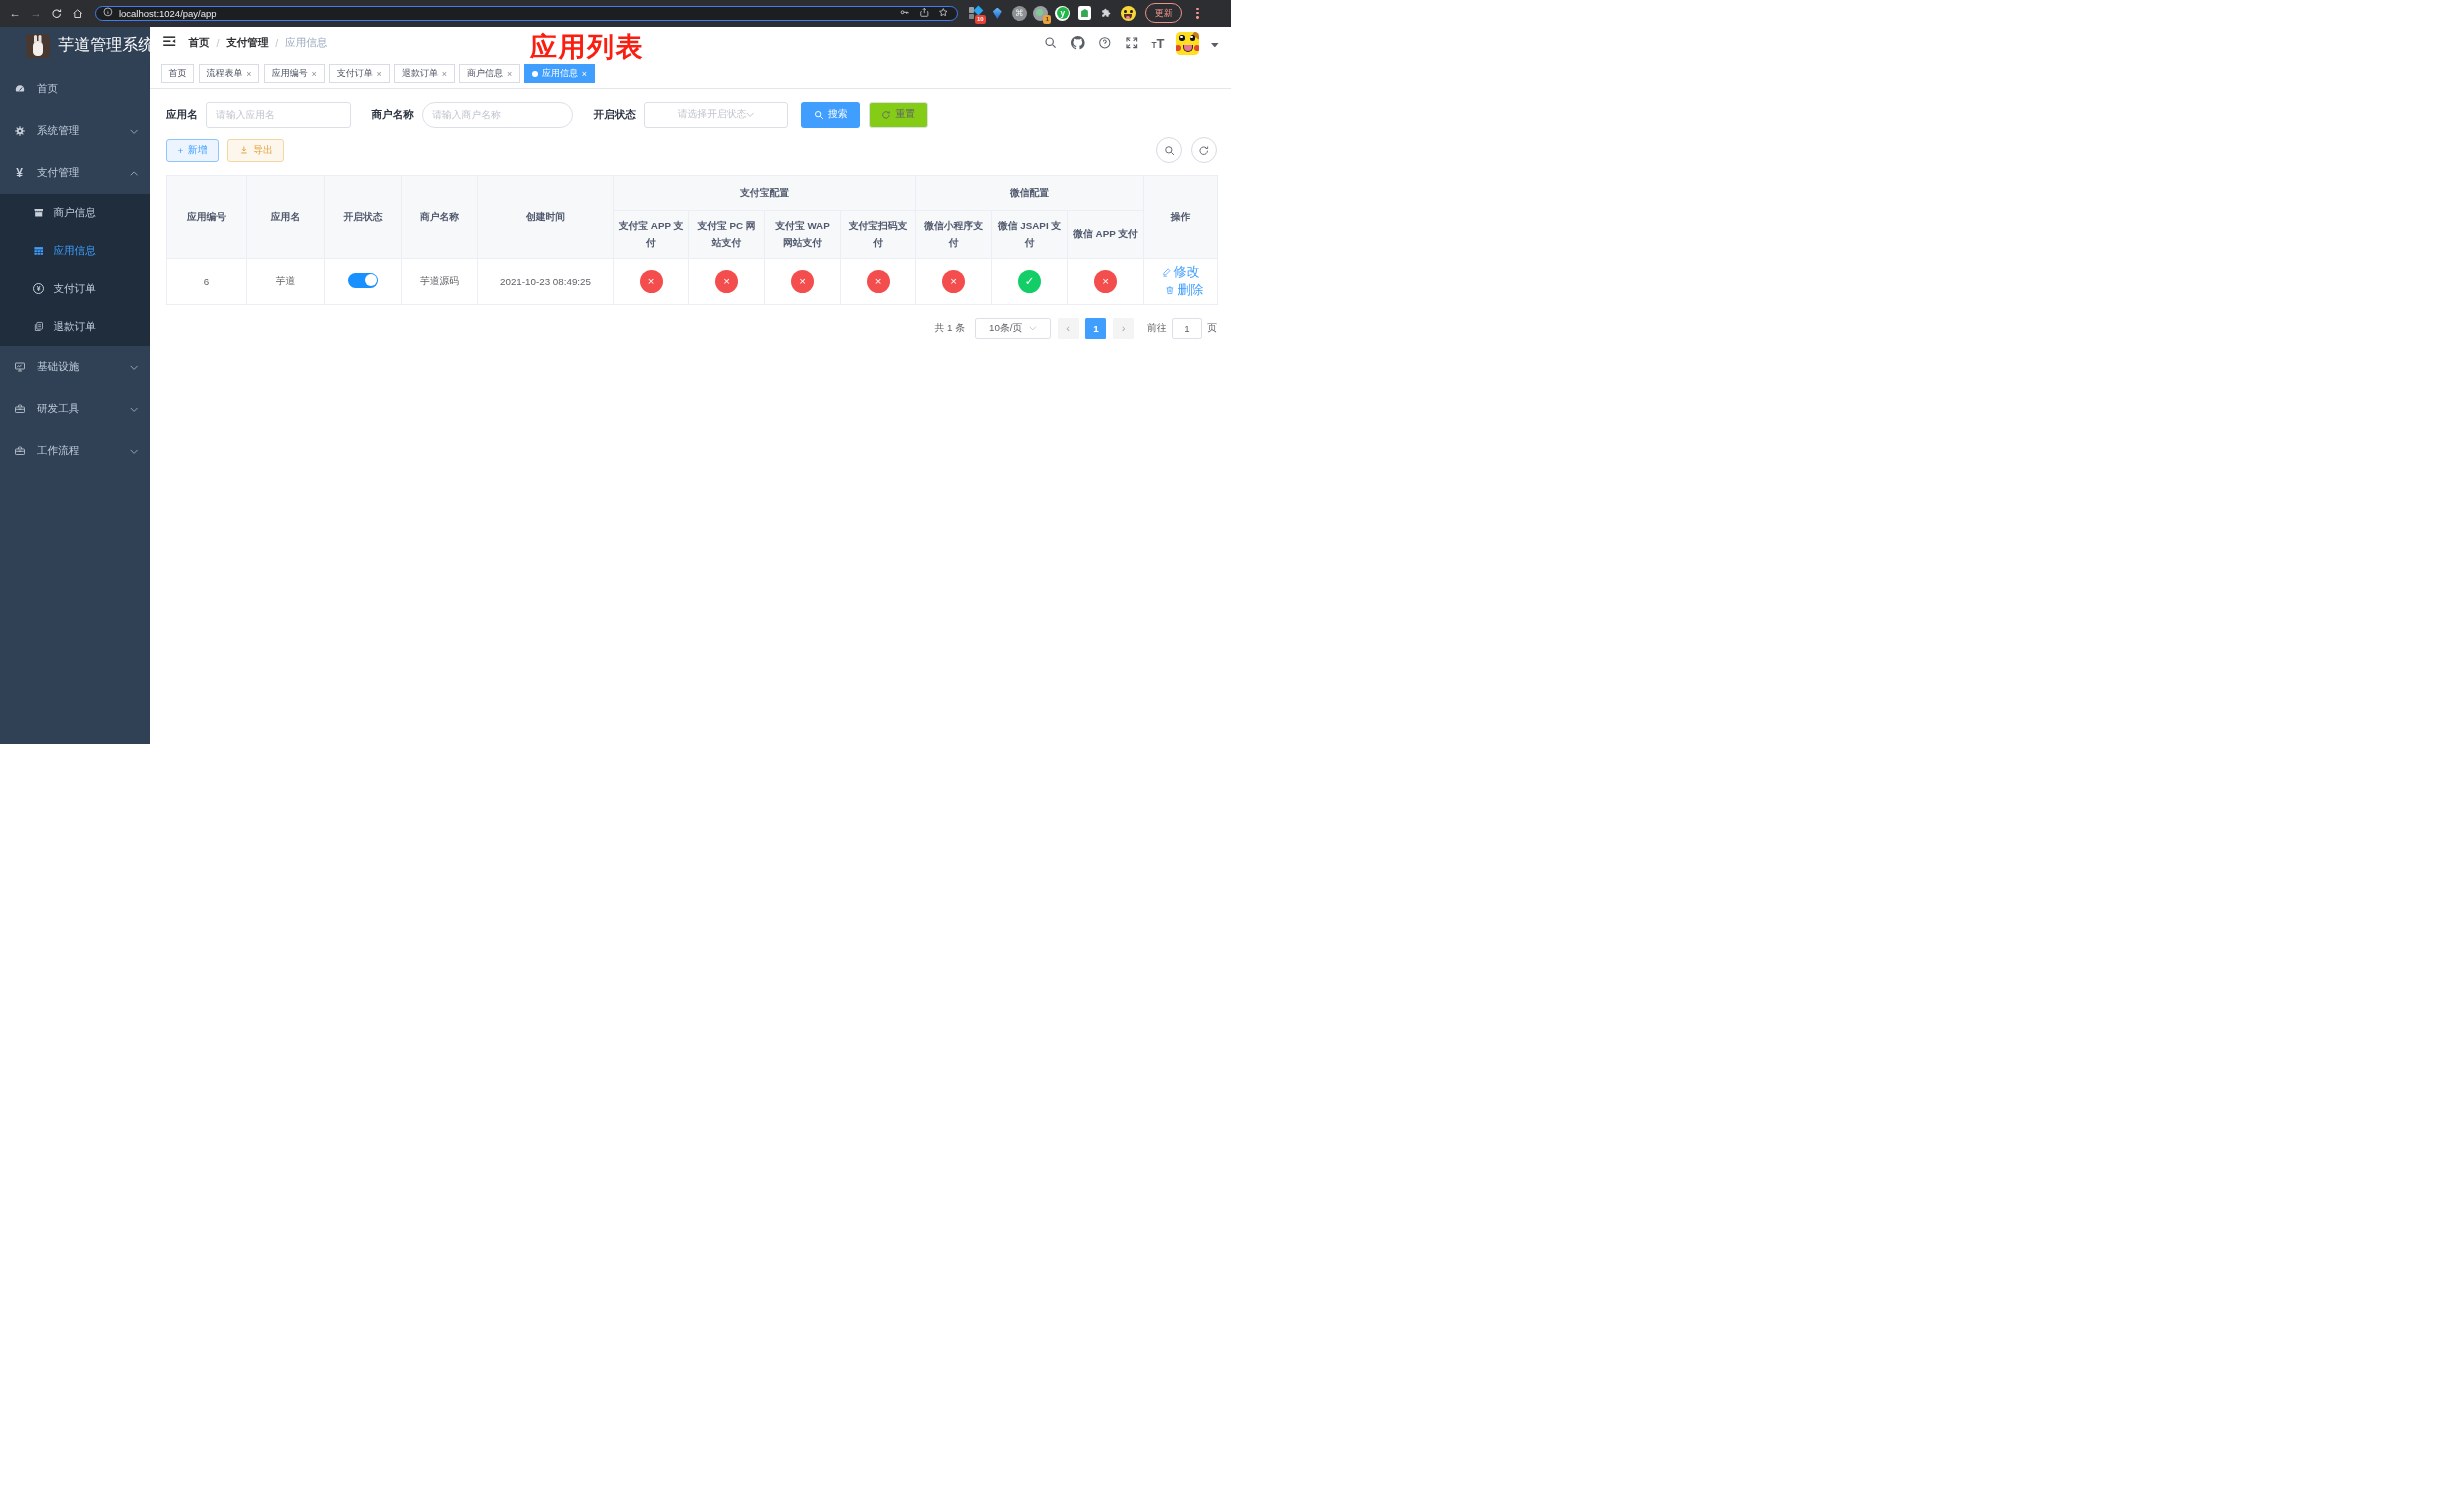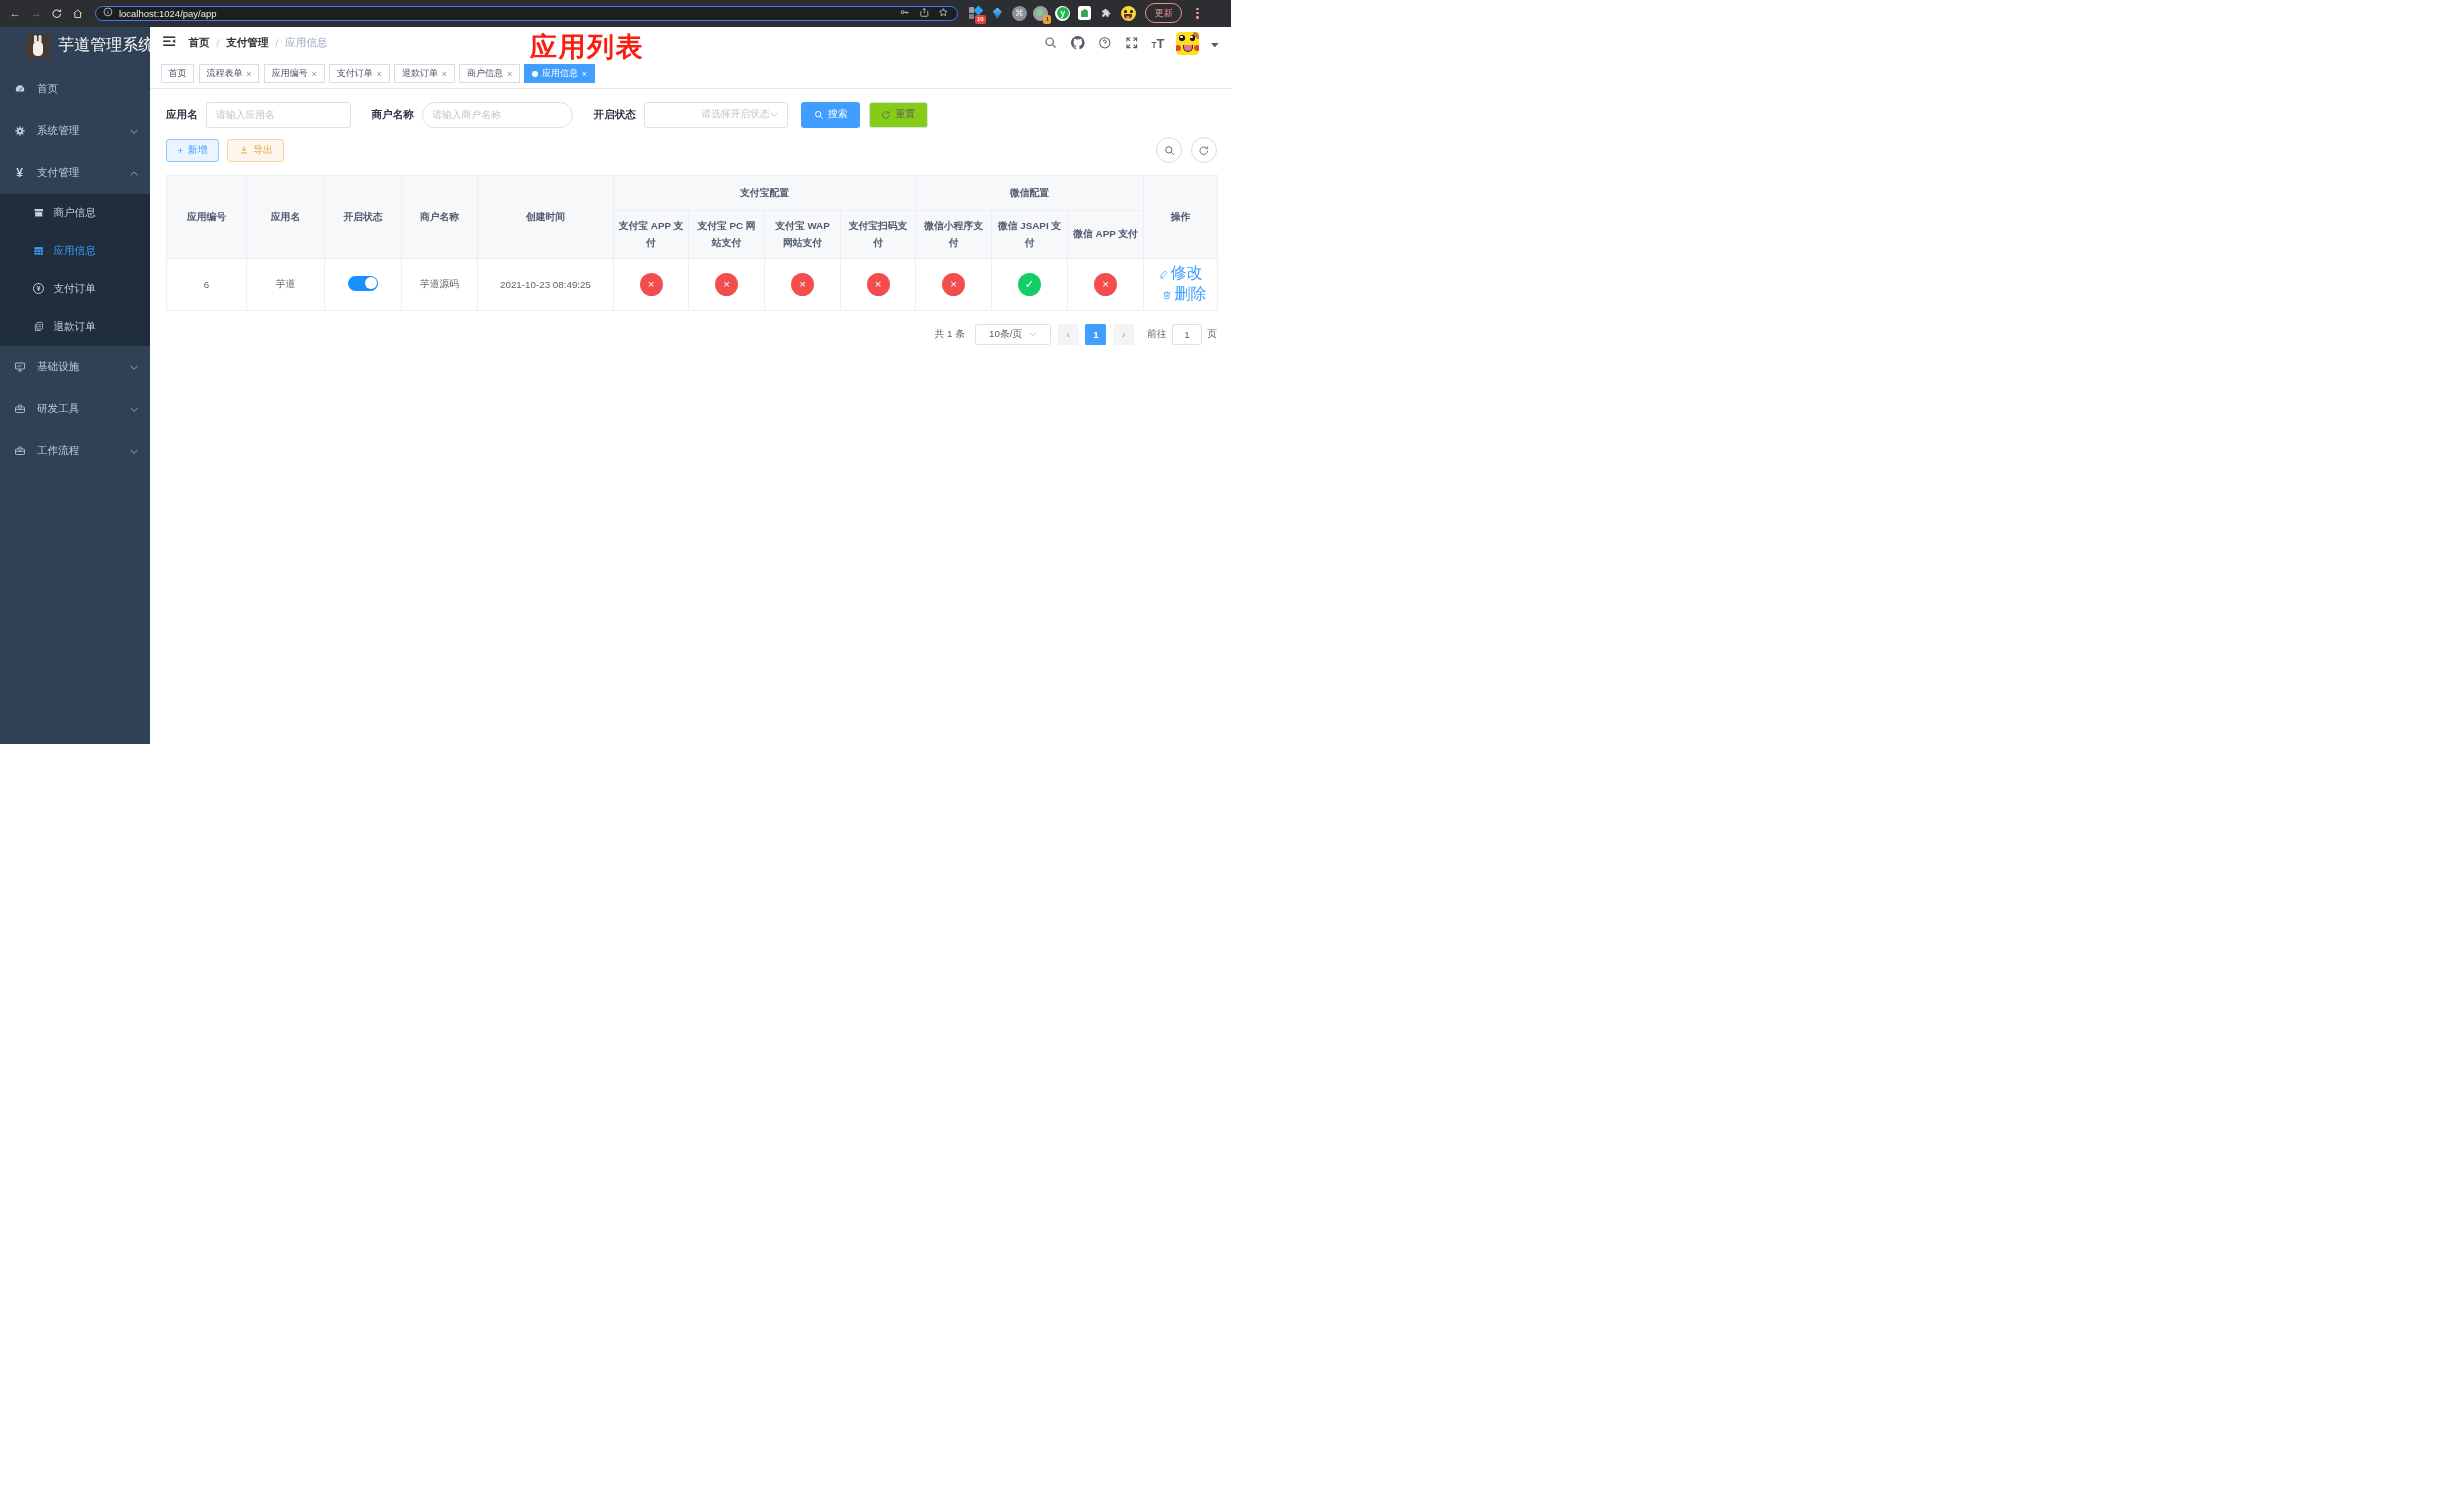--- a/index.html
+++ b/index.html
@@ -119,21 +119,21 @@
   
   .content { flex:1; padding:13px 14.4px 0 16px; background:#fff; position:relative; }
   .filter-row { display:flex; align-items:center; margin-bottom:9.8px; }
   .f-label { font-size:10.6px; font-weight:bold; color:#2d3442; margin-right:8.3px; white-space:nowrap; }
   .f-input { height:26px; border:0.8px solid #dcdfe6; border-radius:3px; padding:0 9px; font-size:9.8px; color:#606266;
     background:#fff; outline:none; }
   .f-input::placeholder { color:#bfc4cd; }
   .w1 { width:145px; margin-right:20.4px; }
   .w2 { width:151px; margin-right:20.4px;border-radius:13px; }
   .f-select { width:144px; height:26px; border:0.8px solid #dcdfe6; border-radius:3px; padding:0 9px; display:flex;
-    align-items:center; justify-content:flex-end; color:#bfc4cd; font-size:9.8px; cursor:pointer; margin-right:13px; background:#fff; }
+    align-items:center; justify-content:center; color:#bfc4cd; font-size:9.8px; cursor:pointer; margin-right:13px; background:#fff; }
   .f-select svg { width:8.3px; height:5.3px; stroke:#c0c4cc; }
   .btn { height:26px; border-radius:3px; font-size:9.8px; display:inline-flex; align-items:center; gap:4.5px;
     padding:0 11.4px; cursor:pointer; border:0.8px solid transparent; white-space:nowrap;font-family:Liberation Mono, monospace; }
   .btn svg { width:9.8px; height:9.8px; }
   .btn-primary { background:#409eff; color:#fff; margin-right:9px; }
   .btn-plain { background:#84cc16; border-color:#dcdfe6; color:#606266;justify-content:center; }
   .toolbar-row { display:flex; align-items:center; margin-bottom:11.4px; }
   .btn-sm { height:23.5px; padding:0 10.6px; font-size:9.8px; border-radius:3px; display:inline-flex; align-items:center; gap:4.5px; cursor:pointer; }
   .btn-add { background:#ecf5ff; border:0.8px solid #8fc4ff; color:#409eff; margin-right:8.3px; }
   .btn-export { background:#fdf6ec; border:0.8px solid #f3d7a2; color:#e6a23c; }
@@ -151,21 +151,21 @@
   .grid thead tr.r2 th { height:48px; }
   .grid td { color:#606266; height:42px; background:#fff; }
   .status-circle { display:inline-flex; width:23px; height:23px; border-radius:50%; color:#fff; font-size:11.4px;
     align-items:center; justify-content:center; }
   .status-circle.no { background:#f44d4d; }
   .status-circle.yes { background:#13ce66; }
   .switch { display:inline-block; width:30px; height:15px; border-radius:7.6px; background:#c0ccda; position:relative; cursor:pointer; }
   .switch.on { background:#1890ff; }
   .switch .knob { position:absolute; top:1.5px; left:1.5px; width:12px; height:12px; border-radius:50%; background:#fff; }
   .switch.on .knob { left:auto; right:1.5px; }
-  .op-link { color:#409eff; cursor:pointer; display:inline-flex; align-items:center; gap:2.3px; font-size:16px; }
+  .op-link { color:#409eff; cursor:pointer; display:inline-flex; align-items:center; gap:2.3px; font-size:13px; }
   .op-link svg { width:9.8px; height:9.8px; }
   .op-link + .op-link { margin-left:7.6px; }
 
   
   .pager { width:1051px; display:flex; align-items:center; justify-content:flex-end; margin-top:13px; gap:6.8px;
     font-size:9.8px; color:#606266; }
   .p-total { margin-right:3px; }
   .p-size { width:76px; height:21px; border:0.8px solid #dcdfe6; border-radius:2.3px; display:flex; align-items:center;
     justify-content:center; gap:6.8px; color:#606266; cursor:pointer; background:#fff; }
   .p-size svg { width:7.6px; height:4.5px; stroke:#c0c4cc; }

